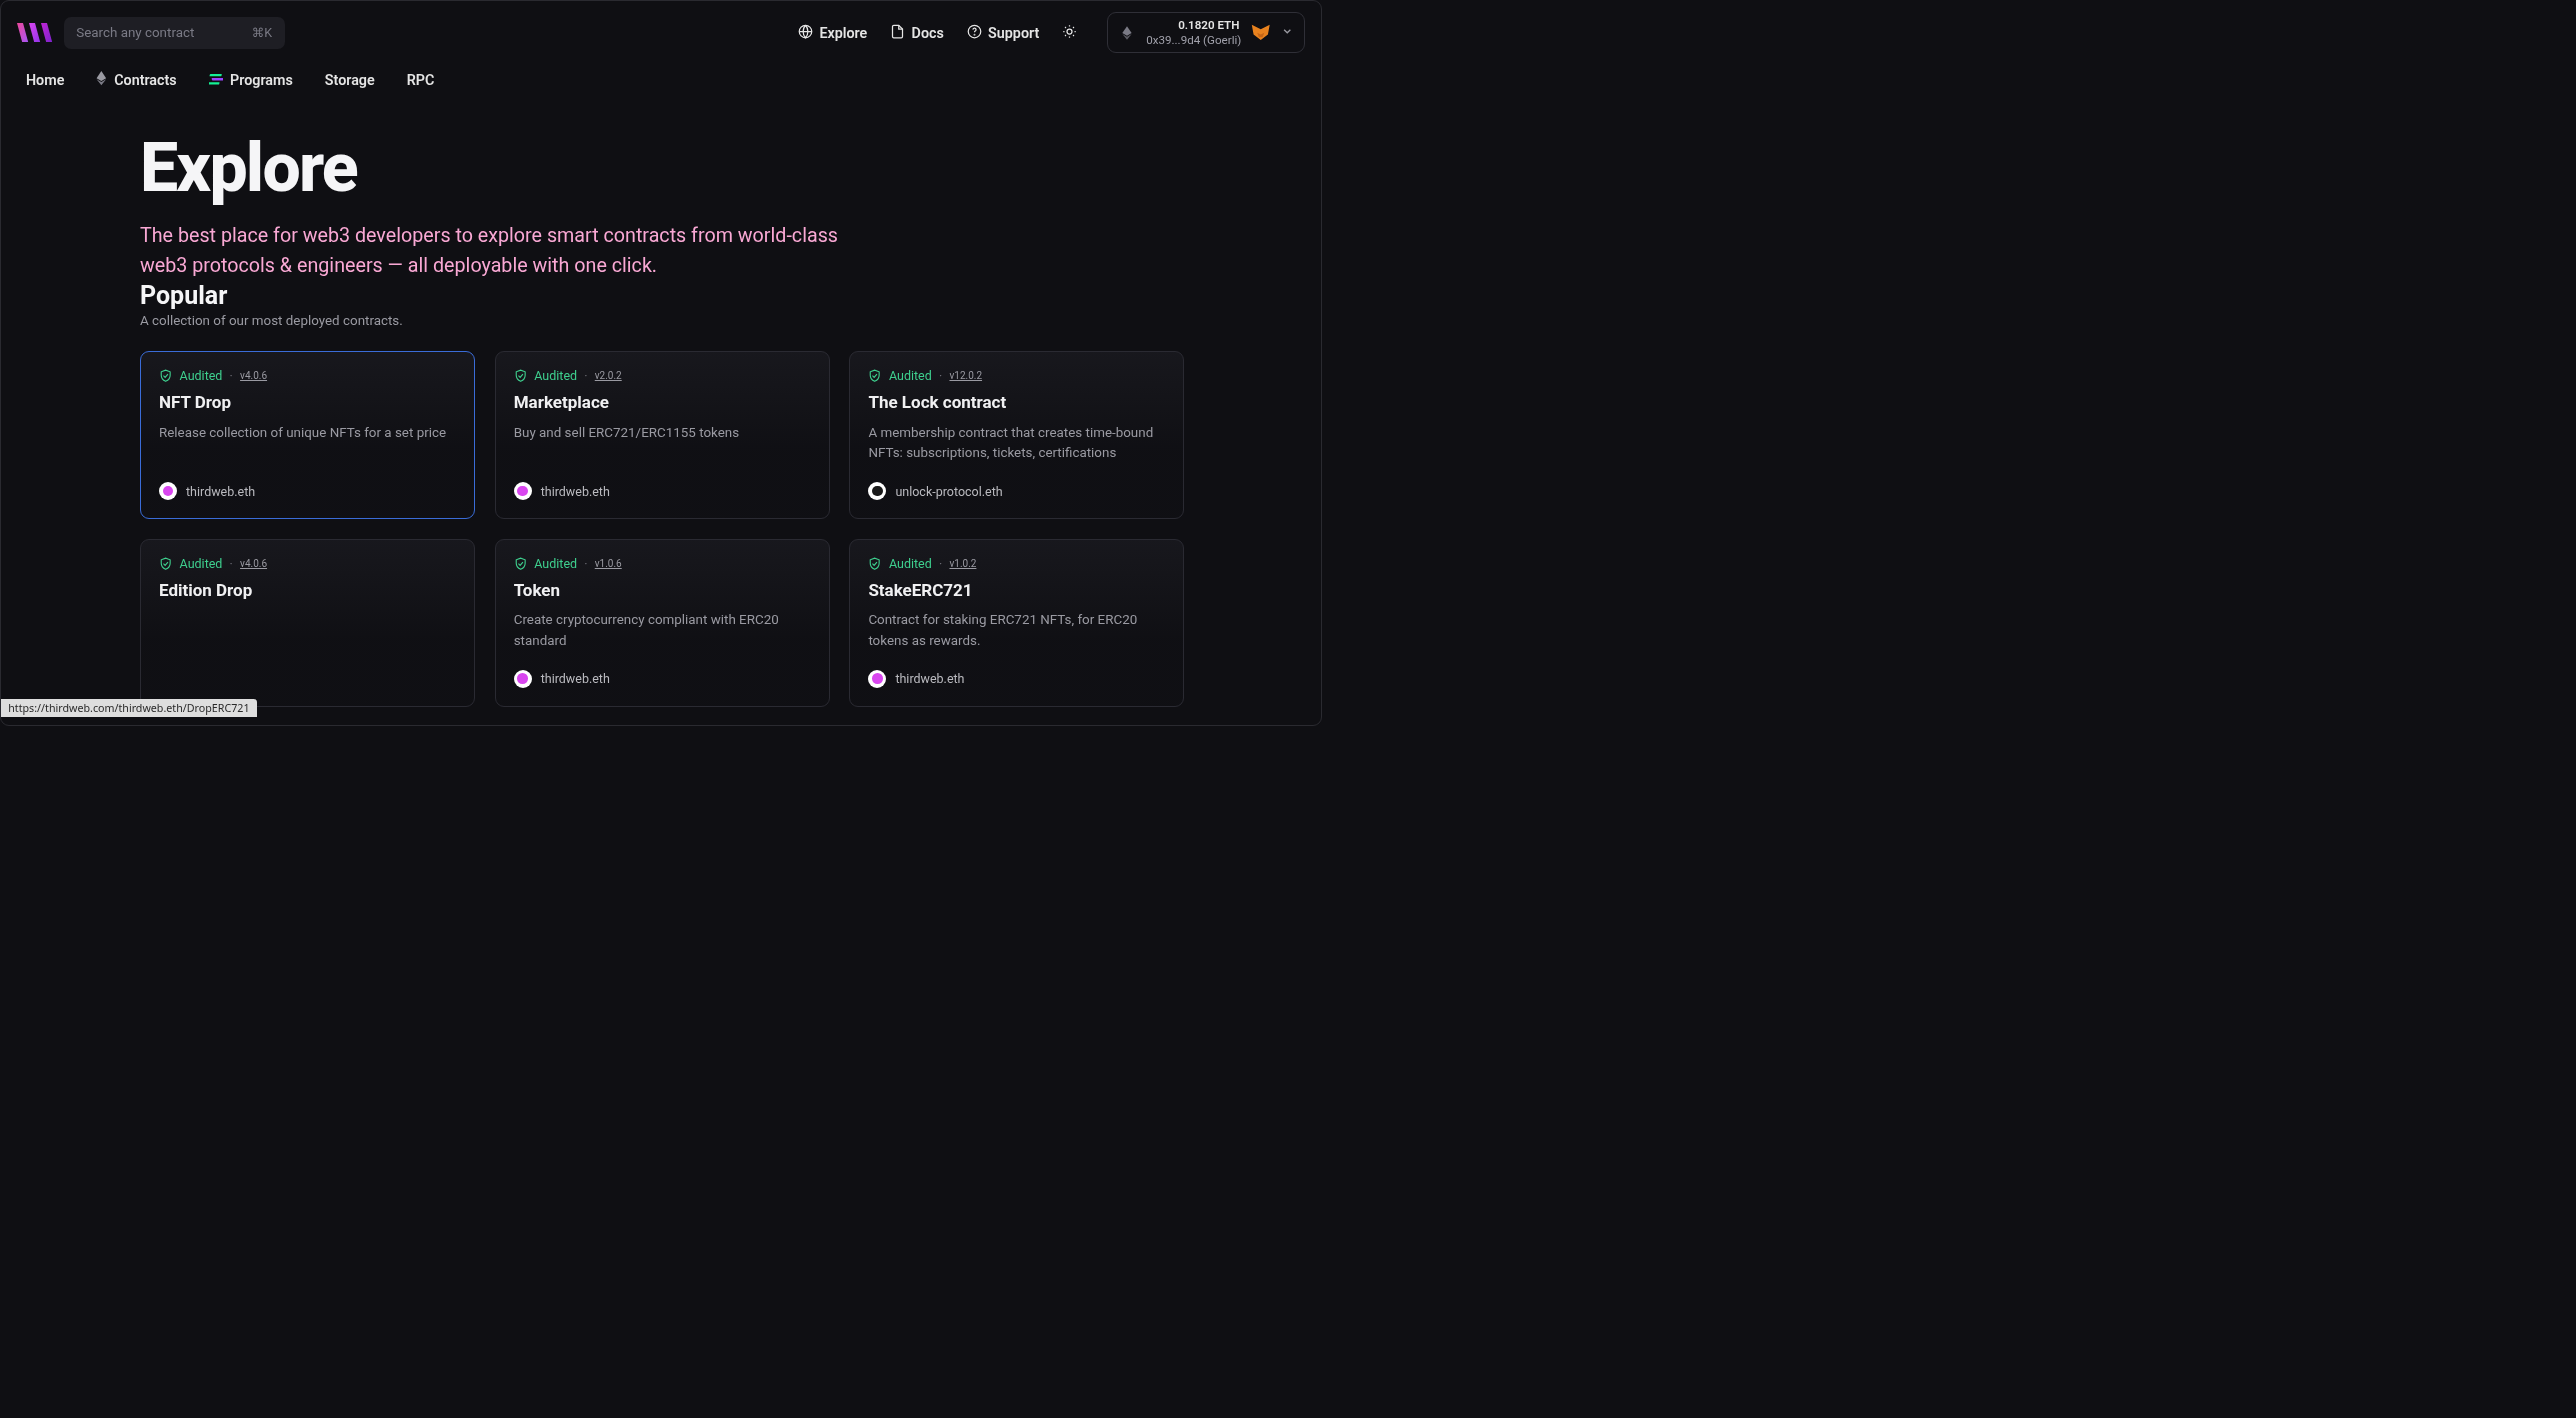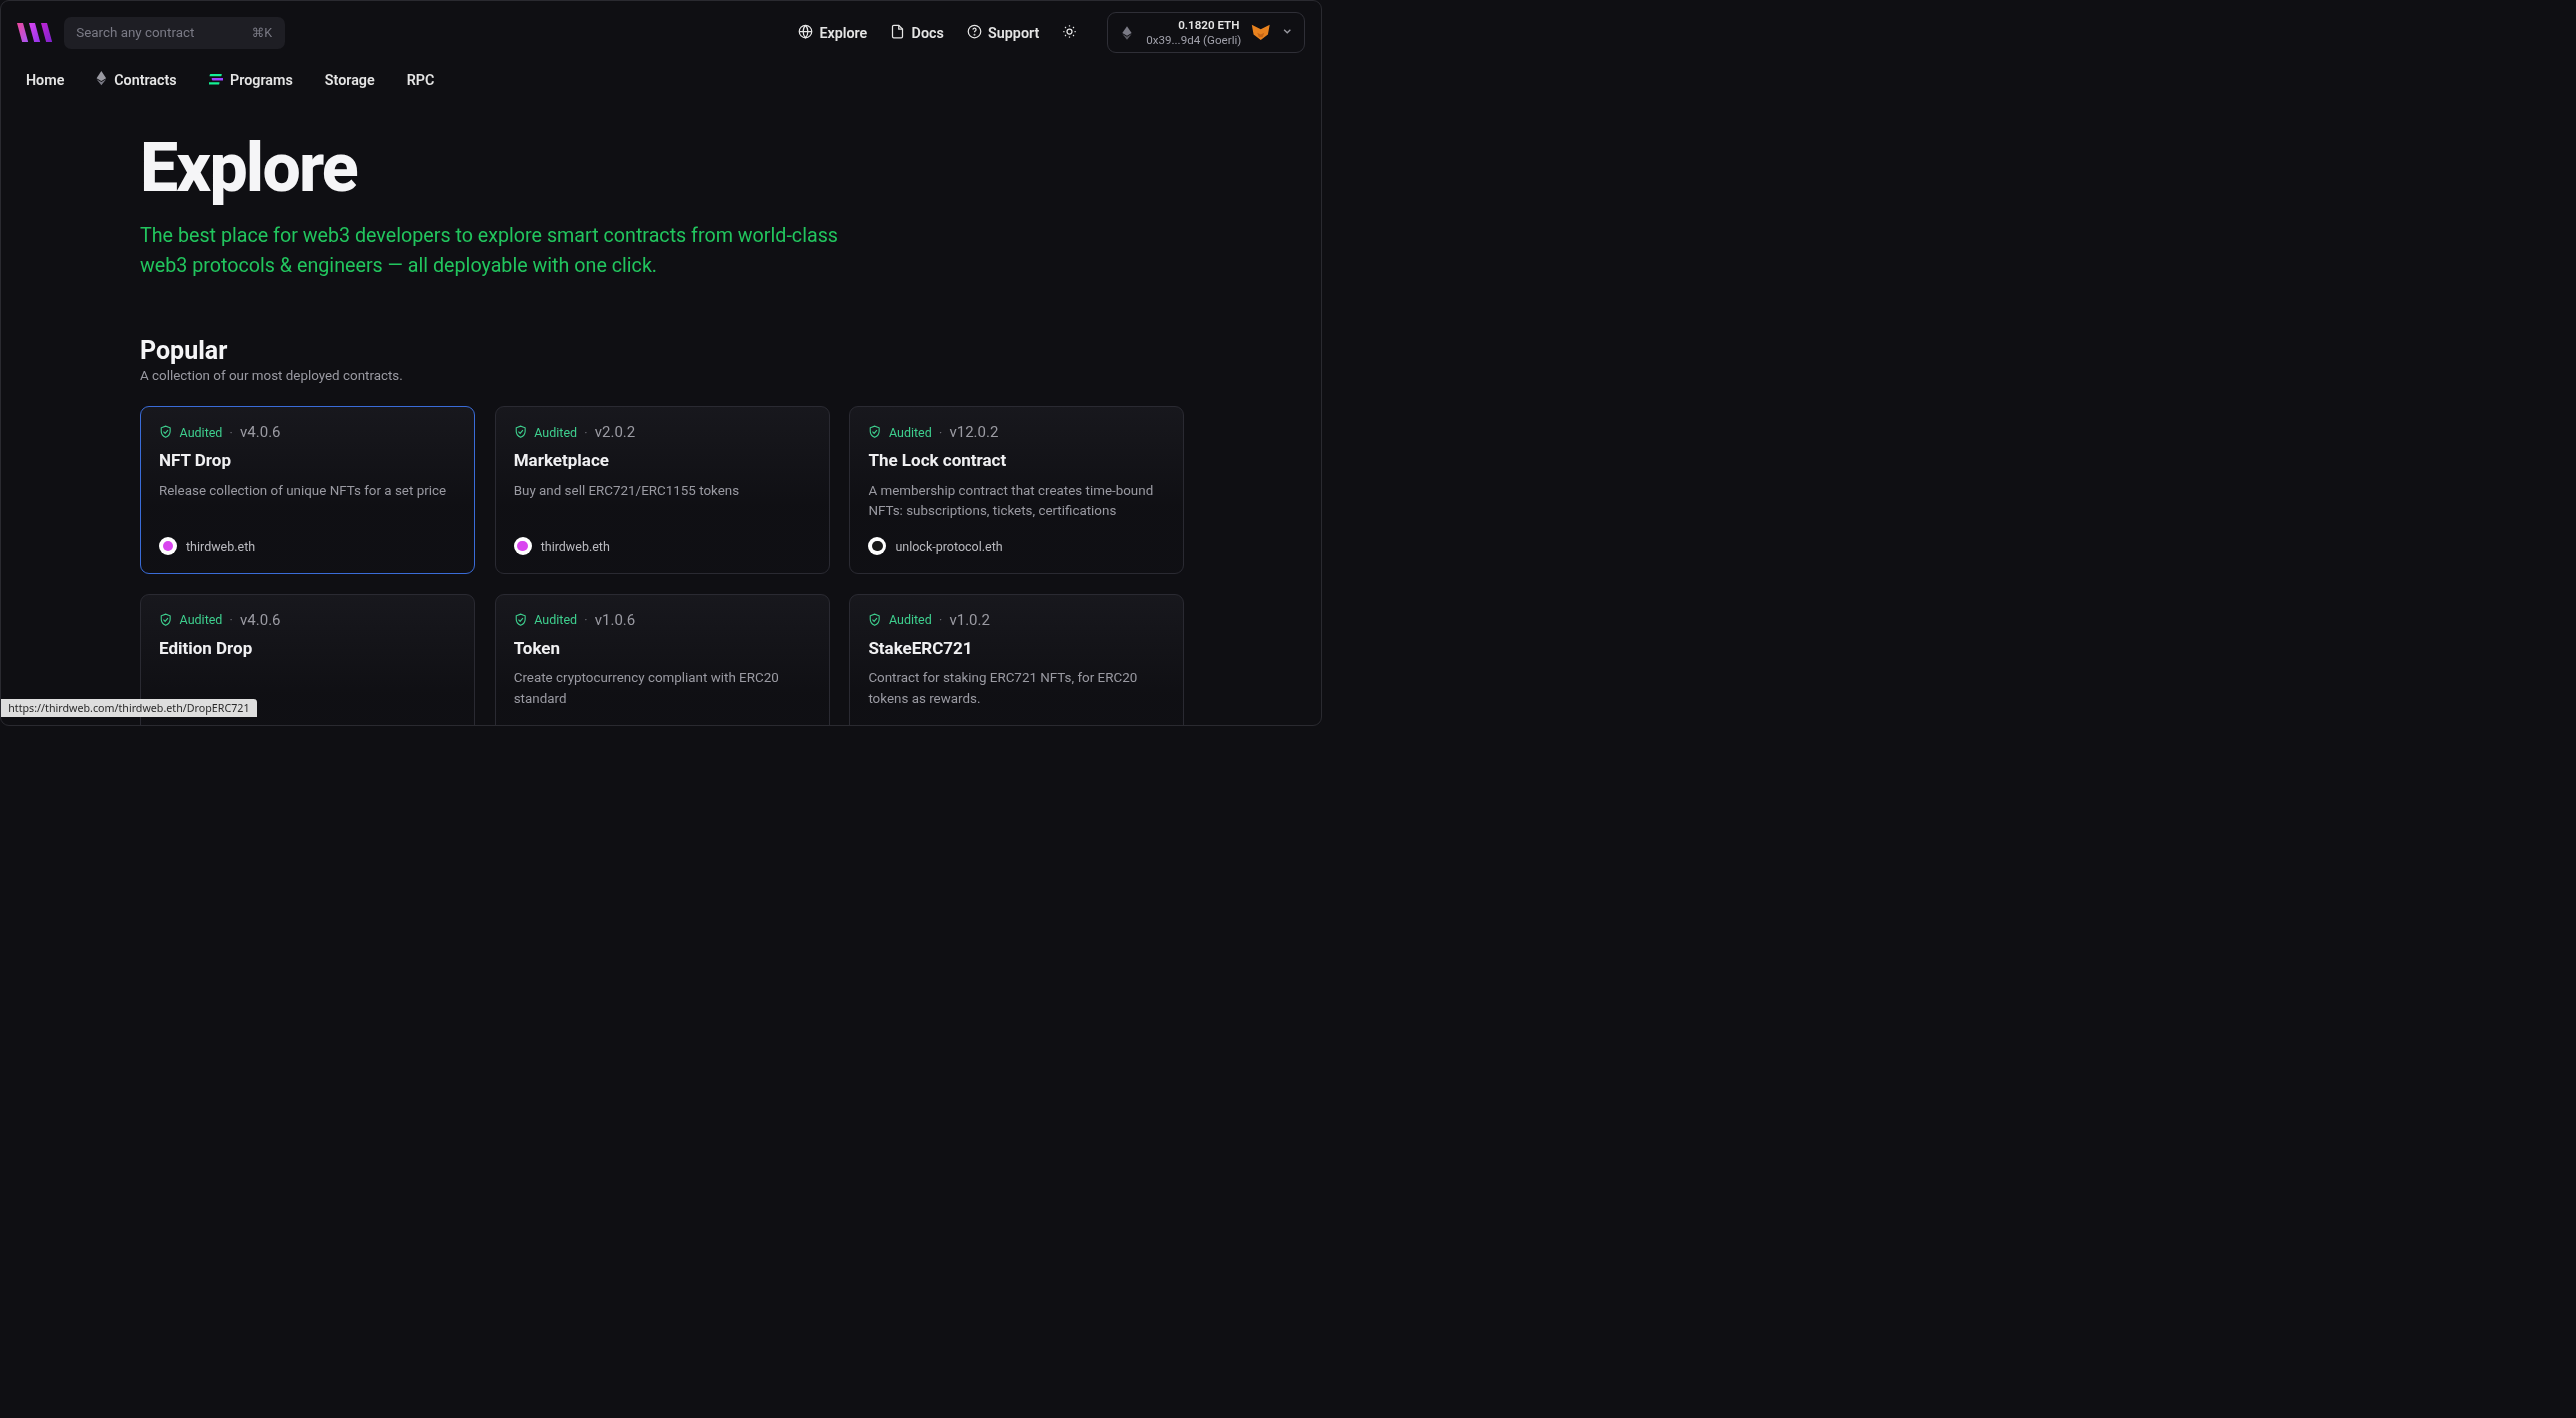--- a/index.html
+++ b/index.html
@@ -61,39 +61,39 @@
   display: flex; gap: 32px;
   padding: 18px 25px 18px 25px;
   border-bottom: 0;
 }
 .mainnav-item { display:flex; align-items:center; gap:7.2px; color:#e5e5e5; font-size:14.3px; font-weight:600; cursor:pointer; }
 .content {
   padding: 27px 0 0 139px;
   max-width: 1190px;
 }
 .hero-title { font-size: 68px; font-weight: 800; letter-spacing: -1.8px; color:#f5f5f7; line-height:1; margin-bottom: 19.7px; }
-.hero-sub { font-size: 19.7px; color:#22c55e; max-width: 707px; line-height:1.5; margin-bottom: 55px; }
+.hero-sub { font-size: 19.7px; color:#f9a8d4; max-width: 707px; line-height:1.5; }
 .section-title { font-size: 25px; font-weight:700; color:#f5f5f7; margin-bottom:3.6px; }
 .section-sub { font-size: 13.4px; color:#9a9aa2; margin-bottom: 23px; }
 .cards { display:grid; grid-template-columns: repeat(3, 335px); gap: 19.7px; }
 .card {
   border: 0.9px solid #2a2a32;
   border-radius: 9px;
   padding: 16px 14px 18px 18px;
   background: linear-gradient(180deg, rgba(40,40,48,0.35) 0%, rgba(20,20,26,0.1) 60%);
   display:flex; flex-direction:column;
   min-height: 168px;
   cursor:pointer;
 }
 .card.active { border-color: #3a6cd8; }
 .card-top { display:flex; align-items:center; gap:7.2px; margin-bottom: 9px; font-size:12.5px; }
 .shield-icon { width:13.4px; height:13.4px; flex-shrink:0; }
 .audited { color:#3ecf8e; font-size:12.5px; }
 .dot { color:#6a6a72; }
-.version { color:#9a9aa2; font-size:15px; }
+.version { color:#9a9aa2; font-size:10px;text-decoration:underline; }
 .card-title { font-size:17px; font-weight:700; color:#f0f0f2; margin-bottom:10.7px; }
 .card-desc { font-size:13.4px; color:#9a9aa2; line-height:1.5; flex:1; }
 .card-footer { display:flex; align-items:center; gap:9px; margin-top:12.5px; }
 .author-icon { width:18px; height:18px; border-radius:50%; background:#fff; display:flex; align-items:center; justify-content:center; flex-shrink:0; }
 .author-icon-inner { width:10.7px; height:10.7px; border-radius:50%; }
 .author-name { font-size:12.5px; color:#bababf; }
 .statusbar {
   position:absolute;
   bottom:8px; left:0;
   background:#dedede;

